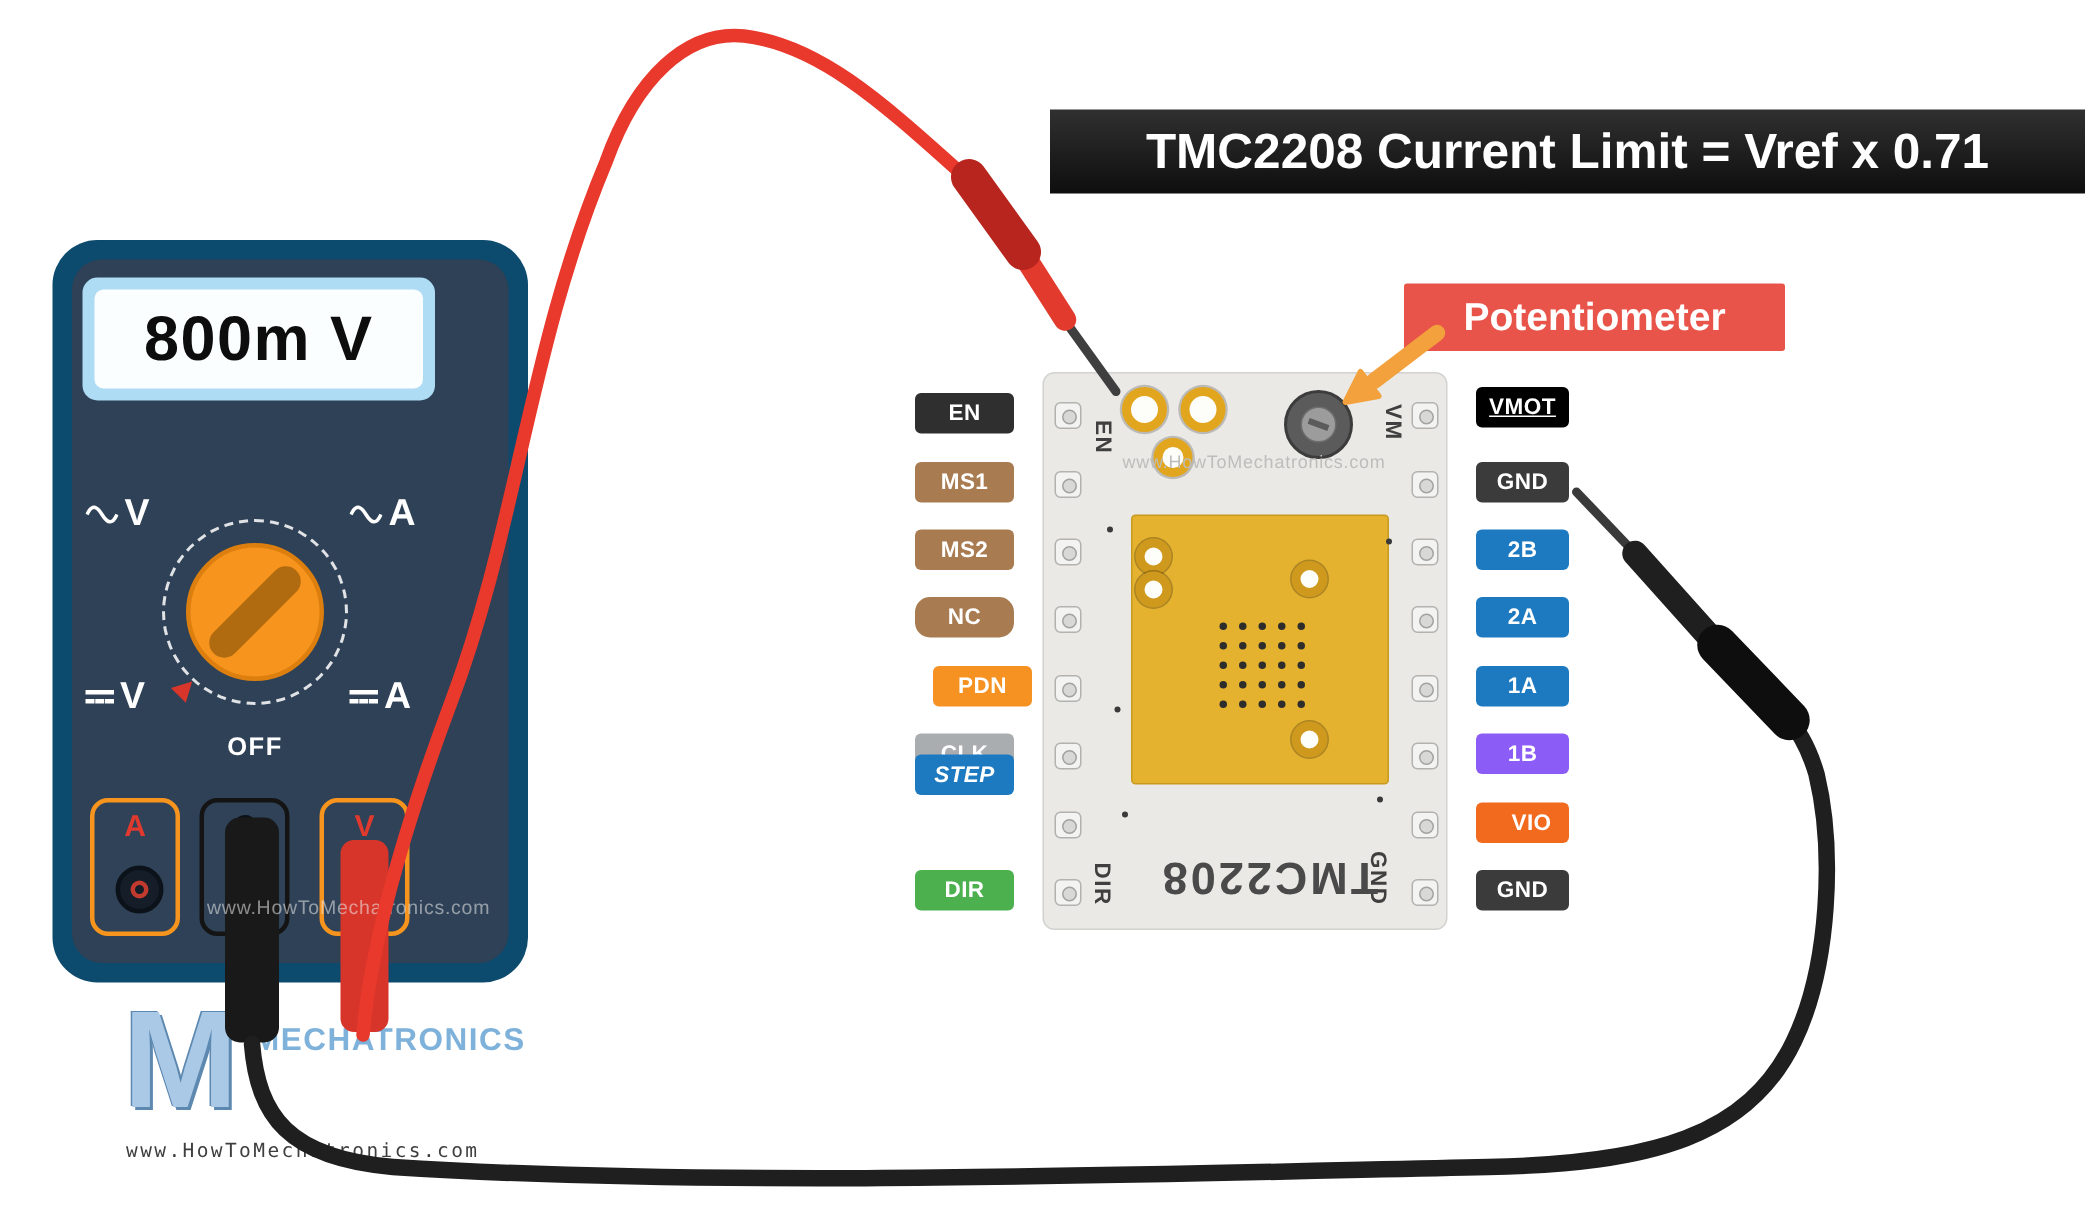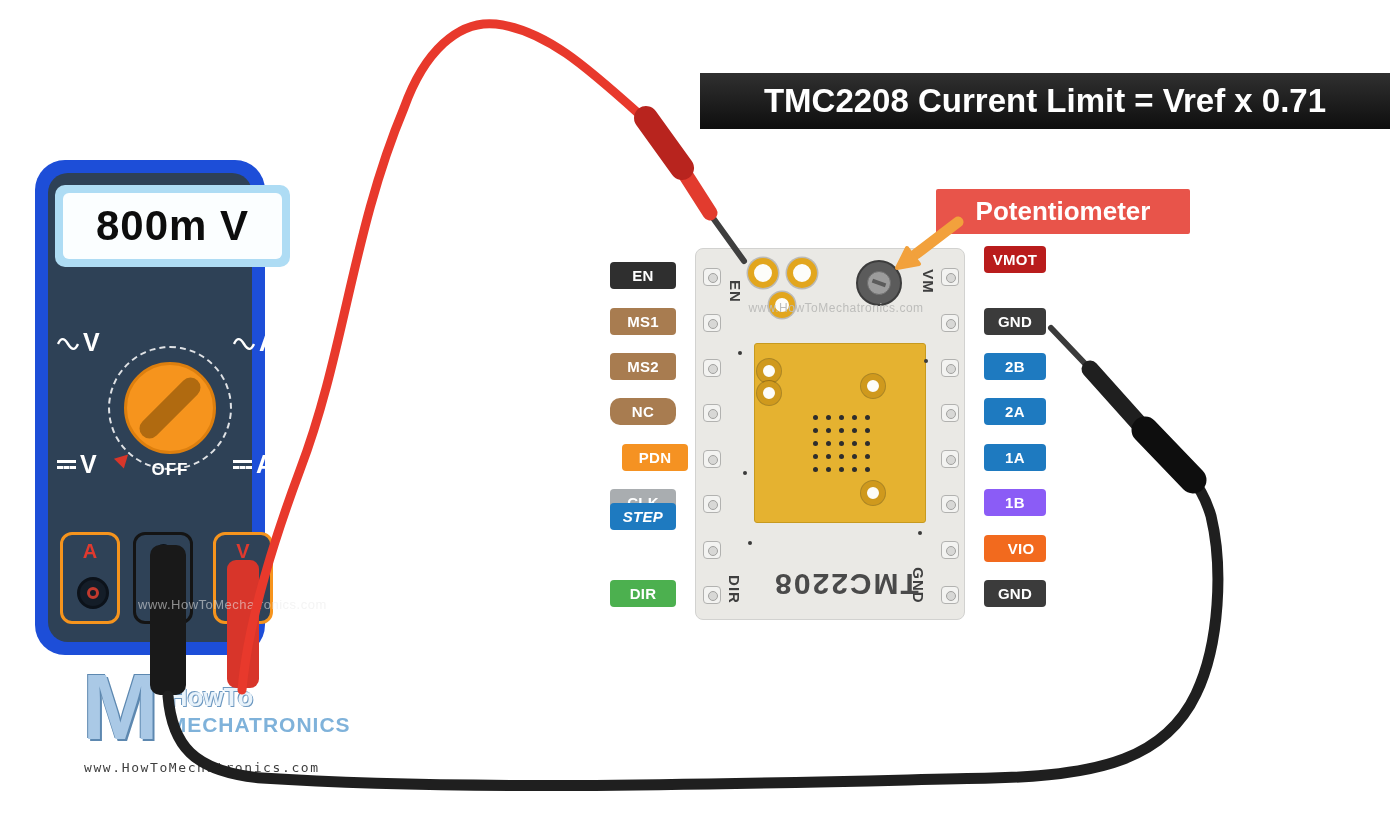--- a/index.html
+++ b/index.html
@@ -12,36 +12,36 @@
     background:linear-gradient(180deg,#303030,#0e0e0e);
     color:#fff; font-size:33px; font-weight:bold;
     display:flex; align-items:center; justify-content:center; z-index:6; }
 
   
   .callout { left:936px; top:189px; width:254px; height:45px; background:#e8544a;
     color:#fff; font-size:26px; font-weight:bold; border-radius:2px;
     display:flex; align-items:center; justify-content:center; z-index:6; }
 
   
-  .meter { left:35px; top:160px; width:230px; height:495px; background:#1d4ed8; border-radius:30px; z-index:2; }
+  .meter { left:35px; top:160px; width:317px; height:495px; background:#0c4a6e; border-radius:30px; z-index:2; }
   .meter-face { position:absolute; left:13px; top:13px; right:13px; bottom:13px; background:#2e4156; border-radius:20px; }
   .display { position:absolute; left:20px; top:25px; width:235px; height:82px; background:#aedcf4; border-radius:10px; }
   .display-inner { position:absolute; inset:8px; background:#fbfeff; border-radius:6px;
     display:flex; align-items:center; justify-content:center; font-size:42px; font-weight:bold; color:#0d0d0d; letter-spacing:1px; }
   .dial-dashed { position:absolute; left:73px; top:186px; width:124px; height:124px;
     border:2px dashed rgba(255,255,255,.85); border-radius:50%; }
   .knob { position:absolute; left:89px; top:202px; width:92px; height:92px; background:#f6941d;
     border:3px solid #dd7f0e; border-radius:50%; }
   .knob-bar { position:absolute; left:96px; top:238px; width:78px; height:20px; background:#b06a10;
     border-radius:10px; transform:rotate(-45deg); }
   .dial-pointer { position:absolute; left:82px; top:292px; width:0; height:0; border-style:solid;
     border-width:7px 0 7px 13px; border-color:transparent transparent transparent #d8362a; transform:rotate(-45deg); }
   .dial-label { position:absolute; color:#fff; font-size:25px; font-weight:bold;
     display:flex; align-items:center; gap:4px; }
-  .off-label { position:absolute; left:105px; top:300px; width:60px; text-align:center;
+  .off-label { position:absolute; left:105px; top:328px; width:60px; text-align:center;
     color:#fff; font-size:17px; font-weight:bold; letter-spacing:1px; }
   .dc-icon { display:inline-flex; flex-direction:column; gap:3px; width:19px; }
   .dc-icon i { display:block; }
   .dc-solid { border-top:3px solid #fff; }
   .dc-dash  { border-top:3px dashed #fff; }
 
   .port { position:absolute; width:60px; height:92px; border-radius:12px; border:3px solid #f6941d; background:#2f4257; }
   .port-c { border-color:#141414; }
   .port-letter { margin-top:5px; text-align:center; font-size:20px; font-weight:bold; color:#e0392e; }
   .port-letter-c { color:#0d1218; }
@@ -249,35 +249,34 @@
 
   <div class="pin pin-left" style="top: 262px; background: rgb(47, 47, 47);">EN</div>
   <div class="pin pin-left" style="top: 308px; background: rgb(168, 124, 80);">MS1</div>
   <div class="pin pin-left" style="top: 353px; background: rgb(168, 124, 80);">MS2</div>
   <div class="pin pin-left" style="top: 398px; background: rgb(168, 124, 80); border-radius: 10px;">NC</div>
   <div class="pin pin-left" style="top: 444px; background: rgb(245, 146, 34); margin-left: 12px;">PDN</div>
   <div class="pin pin-left" style="top: 489px; background: rgb(169, 173, 176);">CLK</div>
   <div class="pin pin-left" style="top: 503px; background: rgb(30, 122, 192); font-style: italic;">STEP</div>
   <div class="pin pin-left" style="top: 580px; background: rgb(76, 176, 79);">DIR</div>
 
-  <div class="pin pin-right" style="top: 246px; background: #b91c1c;">VMOT</div>
+  <div class="pin pin-right" style="top: 258px; background: #000000; text-decoration: underline;">VMOT</div>
   <div class="pin pin-right" style="top: 308px; background: rgb(59, 59, 59);">GND</div>
   <div class="pin pin-right" style="top: 353px; background: rgb(30, 122, 192);">2B</div>
   <div class="pin pin-right" style="top: 398px; background: rgb(30, 122, 192);">2A</div>
   <div class="pin pin-right" style="top: 444px; background: rgb(30, 122, 192);">1A</div>
   <div class="pin pin-right" style="top: 489px; background: #8b5cf6;">1B</div>
   <div class="pin pin-right" style="top: 535px; background: rgb(242, 106, 30); padding-left: 12px;">VIO</div>
   <div class="pin pin-right" style="top: 580px; background: rgb(59, 59, 59);">GND</div>
 
   <div class="wm wm-meter">www.HowToMechatronics.com</div>
 
   <div class="abs logo">
     <div class="logo-m">M</div>
     <div class="logo-text">
-      <div class="logo-line1">HowTo</div>
       <div class="logo-line2">MECHATRONICS</div>
     </div>
   </div>
   <div class="logo-url abs">www.HowToMechatronics.com</div>
 
   <svg class="overlay" viewBox="0 0 1400 821" xmlns="http://www.w3.org/2000/svg">
 
     <path d="M 242 690 C 246 642 262 572 300 470 C 345 352 352 232 404 108 C 424 52 458 20 496 24 C 548 30 592 72 648 122" fill="none" stroke="#e8392c" stroke-width="9" stroke-linecap="round"></path>
 
     <path d="M 168 696 C 172 744 192 772 262 778 C 480 792 760 783 992 778 C 1102 776 1166 757 1196 694 C 1220 644 1223 566 1211 516 C 1205 496 1198 486 1189 475" fill="none" stroke="#1f1f1f" stroke-width="11" stroke-linecap="round"></path>

